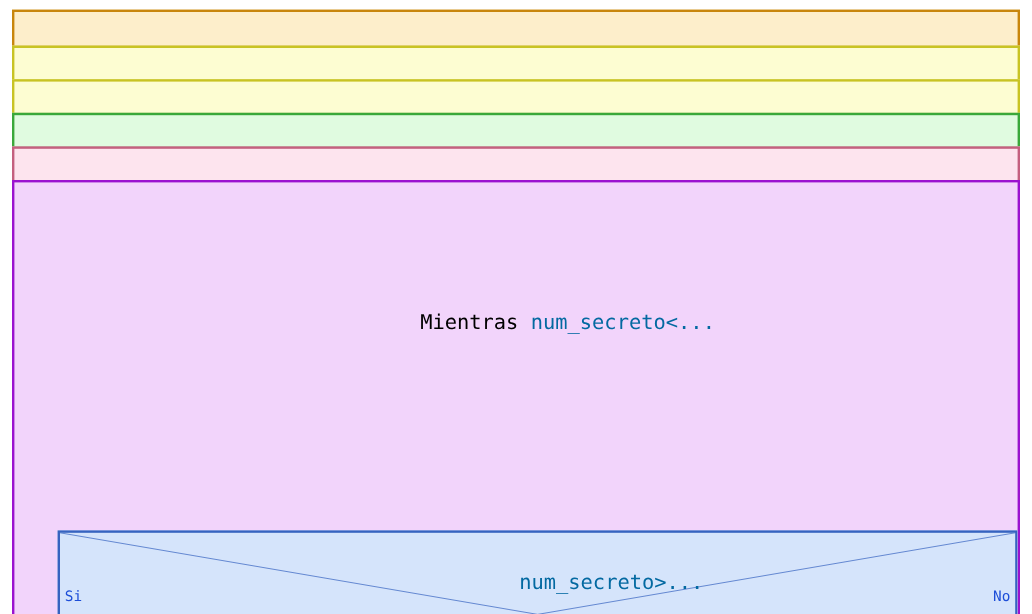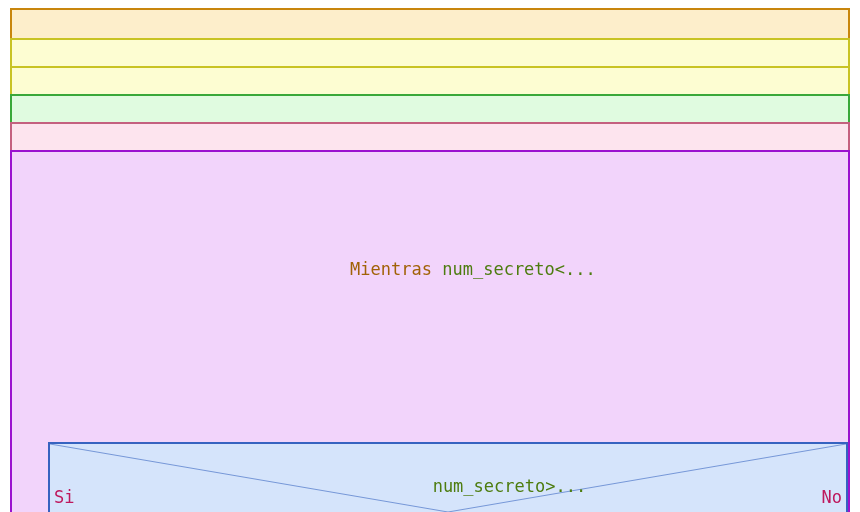--- a/index.html
+++ b/index.html
@@ -34,24 +34,24 @@
   }
 
   
   .pal-proc   { background: #fdeecb; border-color: #c8860d; }
   .pal-assign { background: #fdfdd2; border-color: #c8c324; }
   .pal-write  { background: #e0fbe0; border-color: #3aa83a; }
   .pal-read   { background: #fde4ee; border-color: #c4607f; }
   .pal-while  { background: #f2d4fb; border-color: #9b12cf; }
 
   
-  .kw   { color: #a16207; }
-  .nm   { color: #4d7c0f; }
+  .kw   { color: #000000; }
+  .nm   { color: #0369a1; }
   .pid  { color: #e00000; }
-  .sino { color: #be185d; font-size: 17px; }
+  .sino { color: #1d4ed8; font-size: 12px; }
 
   
   .outer {
     position: absolute;
     left: 10px;
     top: 8px;
     width: 840px;
   }
 
   .row { height: 30px; }

